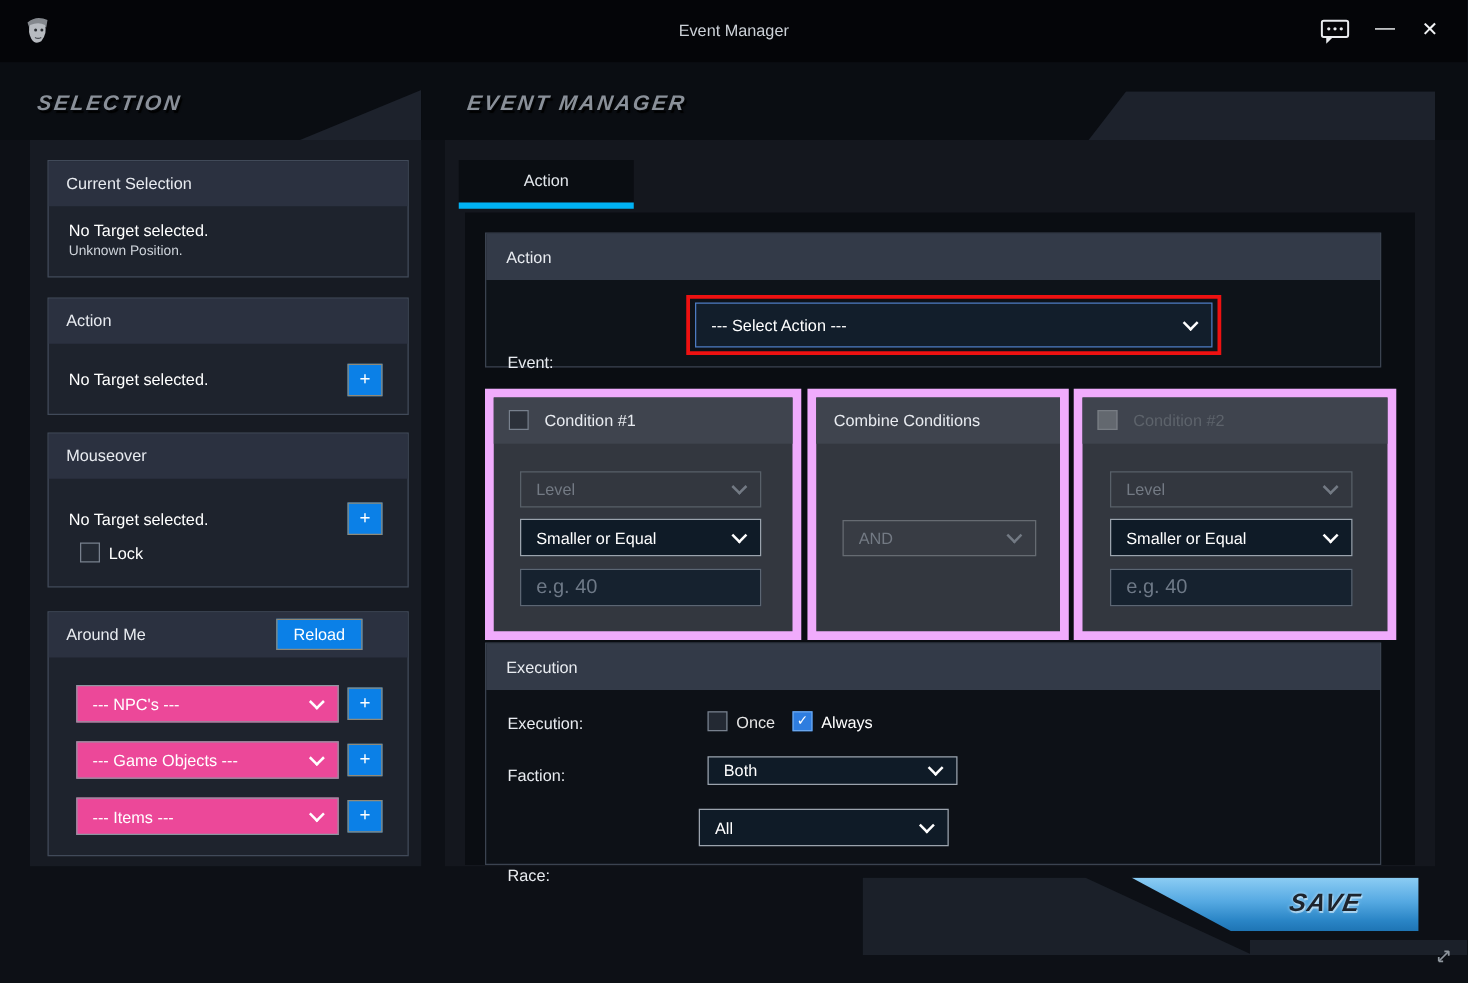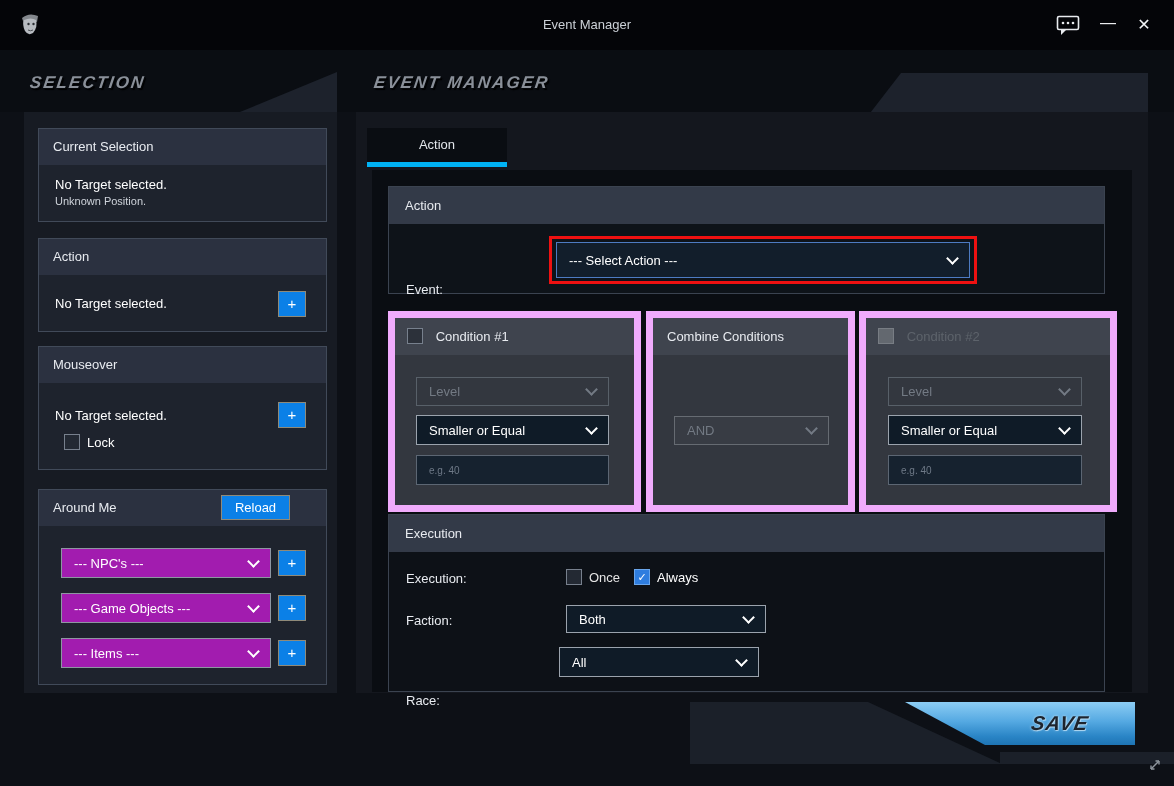--- a/index.html
+++ b/index.html
@@ -35,32 +35,32 @@
   .rsec-h{position:absolute;left:0;top:0;right:0;height:37px;background:#333a48;
           line-height:37px;padding-left:16px;box-sizing:border-box;}
   .cond{border:7px solid #f0abfc;background:#33373f;}
   .cond-h{position:absolute;left:0;top:0;right:0;height:37px;background:#3f444e;
           line-height:37px;padding-left:12px;box-sizing:border-box;}
   .dim{color:#5d636b;}
 
   
   .btn-blue{background:#0b80e7;border:1px solid #8f8a79;color:#fff;text-align:center;cursor:pointer;box-sizing:border-box;}
   .plus{width:28px;height:26px;line-height:24px;font-size:15px;}
-  .dd{box-sizing:border-box;background:#a21caf;border:1px solid #8d96a1;display:flex;
+  .dd{box-sizing:border-box;background:#ec4899;border:1px solid #8d96a1;display:flex;
       align-items:center;padding:0 12px;cursor:pointer;}
   .dd .val{flex:1;white-space:nowrap;overflow:hidden;color:#fff;}
   .chev{width:7px;height:7px;border-right:2px solid #fff;border-bottom:2px solid #fff;
         transform:rotate(45deg);margin-top:-4px;flex:none;}
   .dd.op{background:#0f1b27;border-color:#9ba3ad;}
   .dd.event{background:#121e2b;border-color:#4d7bc2;}
   .dd.disabled{background:transparent;border-color:#586069;cursor:default;}
   .dd.disabled .val{color:#737a84;}
   .dd.disabled .chev{border-color:#737a84;}
   .tbox{box-sizing:border-box;background:#16222f;border:1px solid #5c6673;color:#fff;
-        padding:8px 12px;font-family:inherit;font-size:10px;outline:none;width:100%;height:100%;}
+        padding:8px 12px;font-family:inherit;font-size:16px;outline:none;width:100%;height:100%;}
   .tbox::placeholder{color:#6e7987;opacity:1;}
   .cb{box-sizing:border-box;width:16px;height:16px;background:#232933;border:1px solid #77808d;
       display:inline-block;cursor:pointer;text-align:center;line-height:14px;font-size:11px;color:#fff;}
   .cb.checked{background:#2e7ddf;border-color:#6aa6ec;}
   .cb.checked::after{content:"✓";}
   .cb.cb-disabled{background:#63686f;border-color:#787d84;cursor:default;}
   .lbl{line-height:16px;}
 
   
   .tab{left:367px;top:128px;width:140px;height:34px;background:#0a0d12;color:#e3e7ec;
@@ -221,21 +221,21 @@
   <div class="abs rsec" style="left:388px;top:514px;width:715px;height:176px;background:#0d1117;">
     <div class="rsec-h">Execution</div>
 
     <div class="abs" style="left:17px;top:56px;">Execution:</div>
     <span class="abs cb" style="left:177px;top:54px;"></span>
     <div class="abs lbl" style="left:200px;top:55px;color:#e5e5e5;">Once</div>
     <span class="abs cb checked" style="left:245px;top:54px;"></span>
     <div class="abs lbl" style="left:268px;top:55px;color:#fff;">Always</div>
 
     <div class="abs" style="left:17px;top:98px;">Faction:</div>
-    <div class="abs dd op" style="left:177px;top:90px;width:200px;height:28px;">
+    <div class="abs dd op" style="left:177px;top:90px;width:200px;height:23px;">
       <span class="val">Both</span>
       <span class="chev"></span>
     </div>
 
     <div class="abs" style="left:17px;top:140px;margin-top:38px;">Race:</div>
     <div class="abs dd op" style="left:170px;top:132px;width:200px;height:30px;">
       <span class="val">All</span>
       <span class="chev"></span>
     </div>
   </div>

